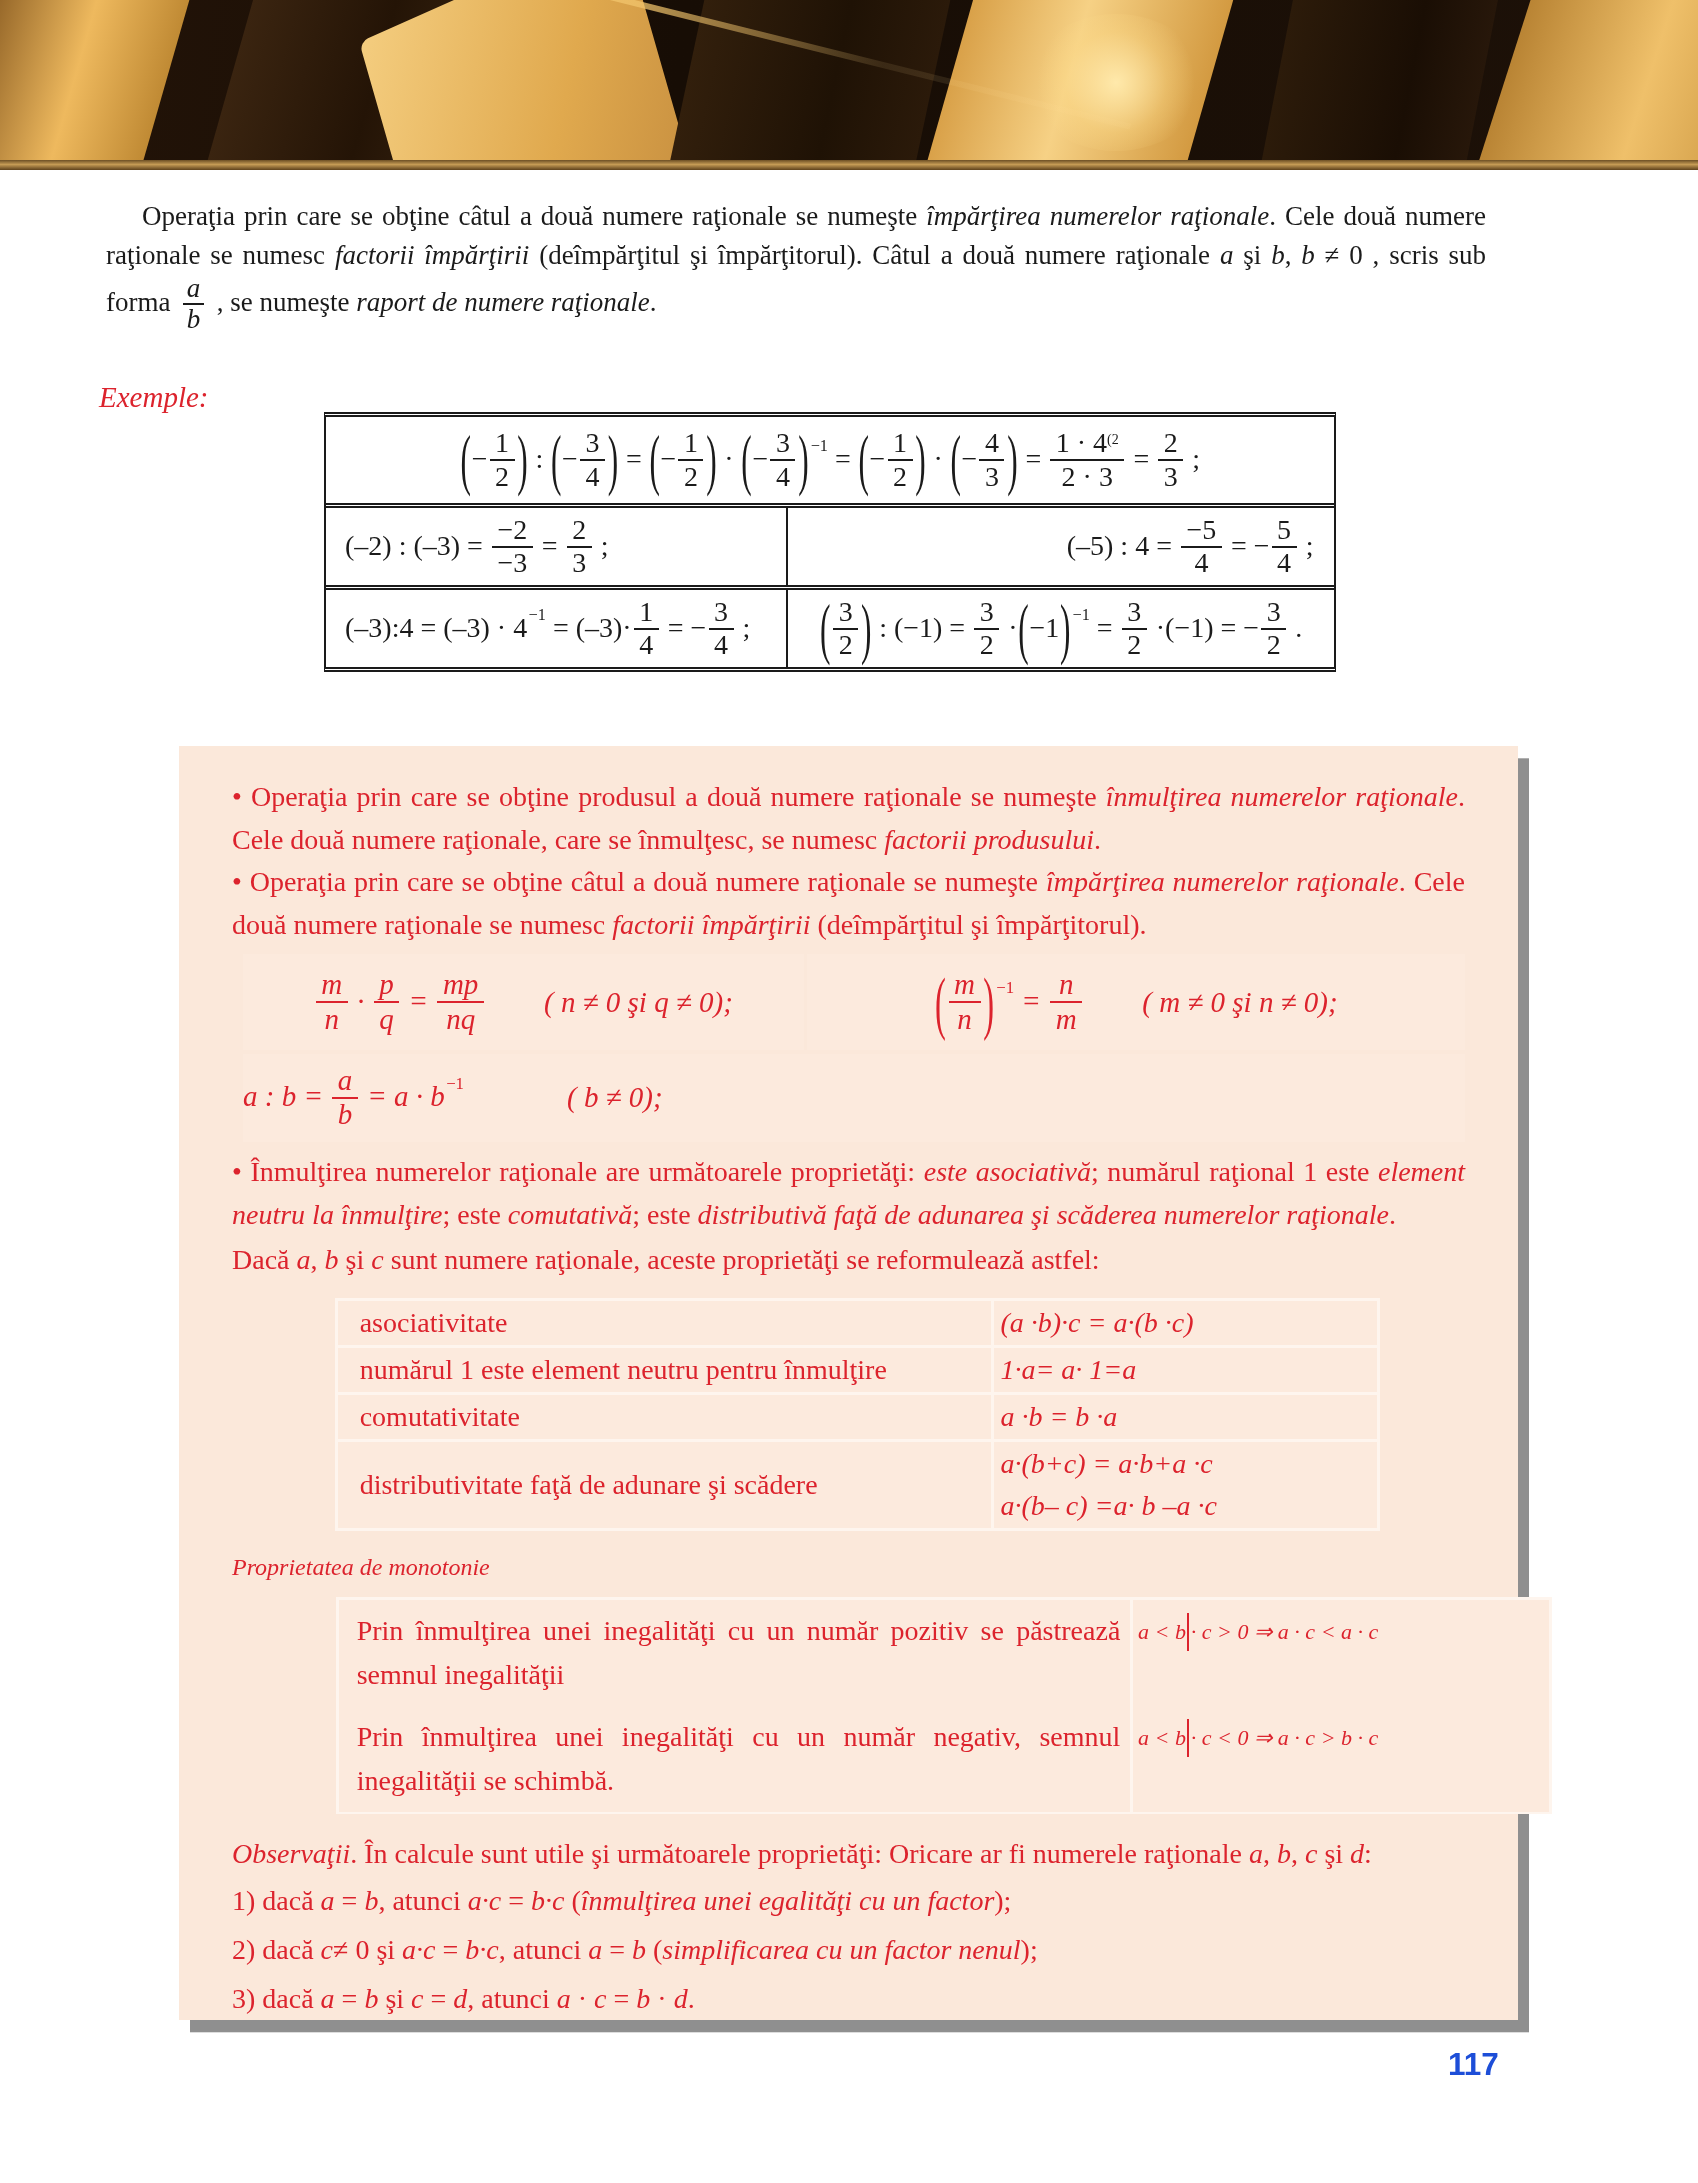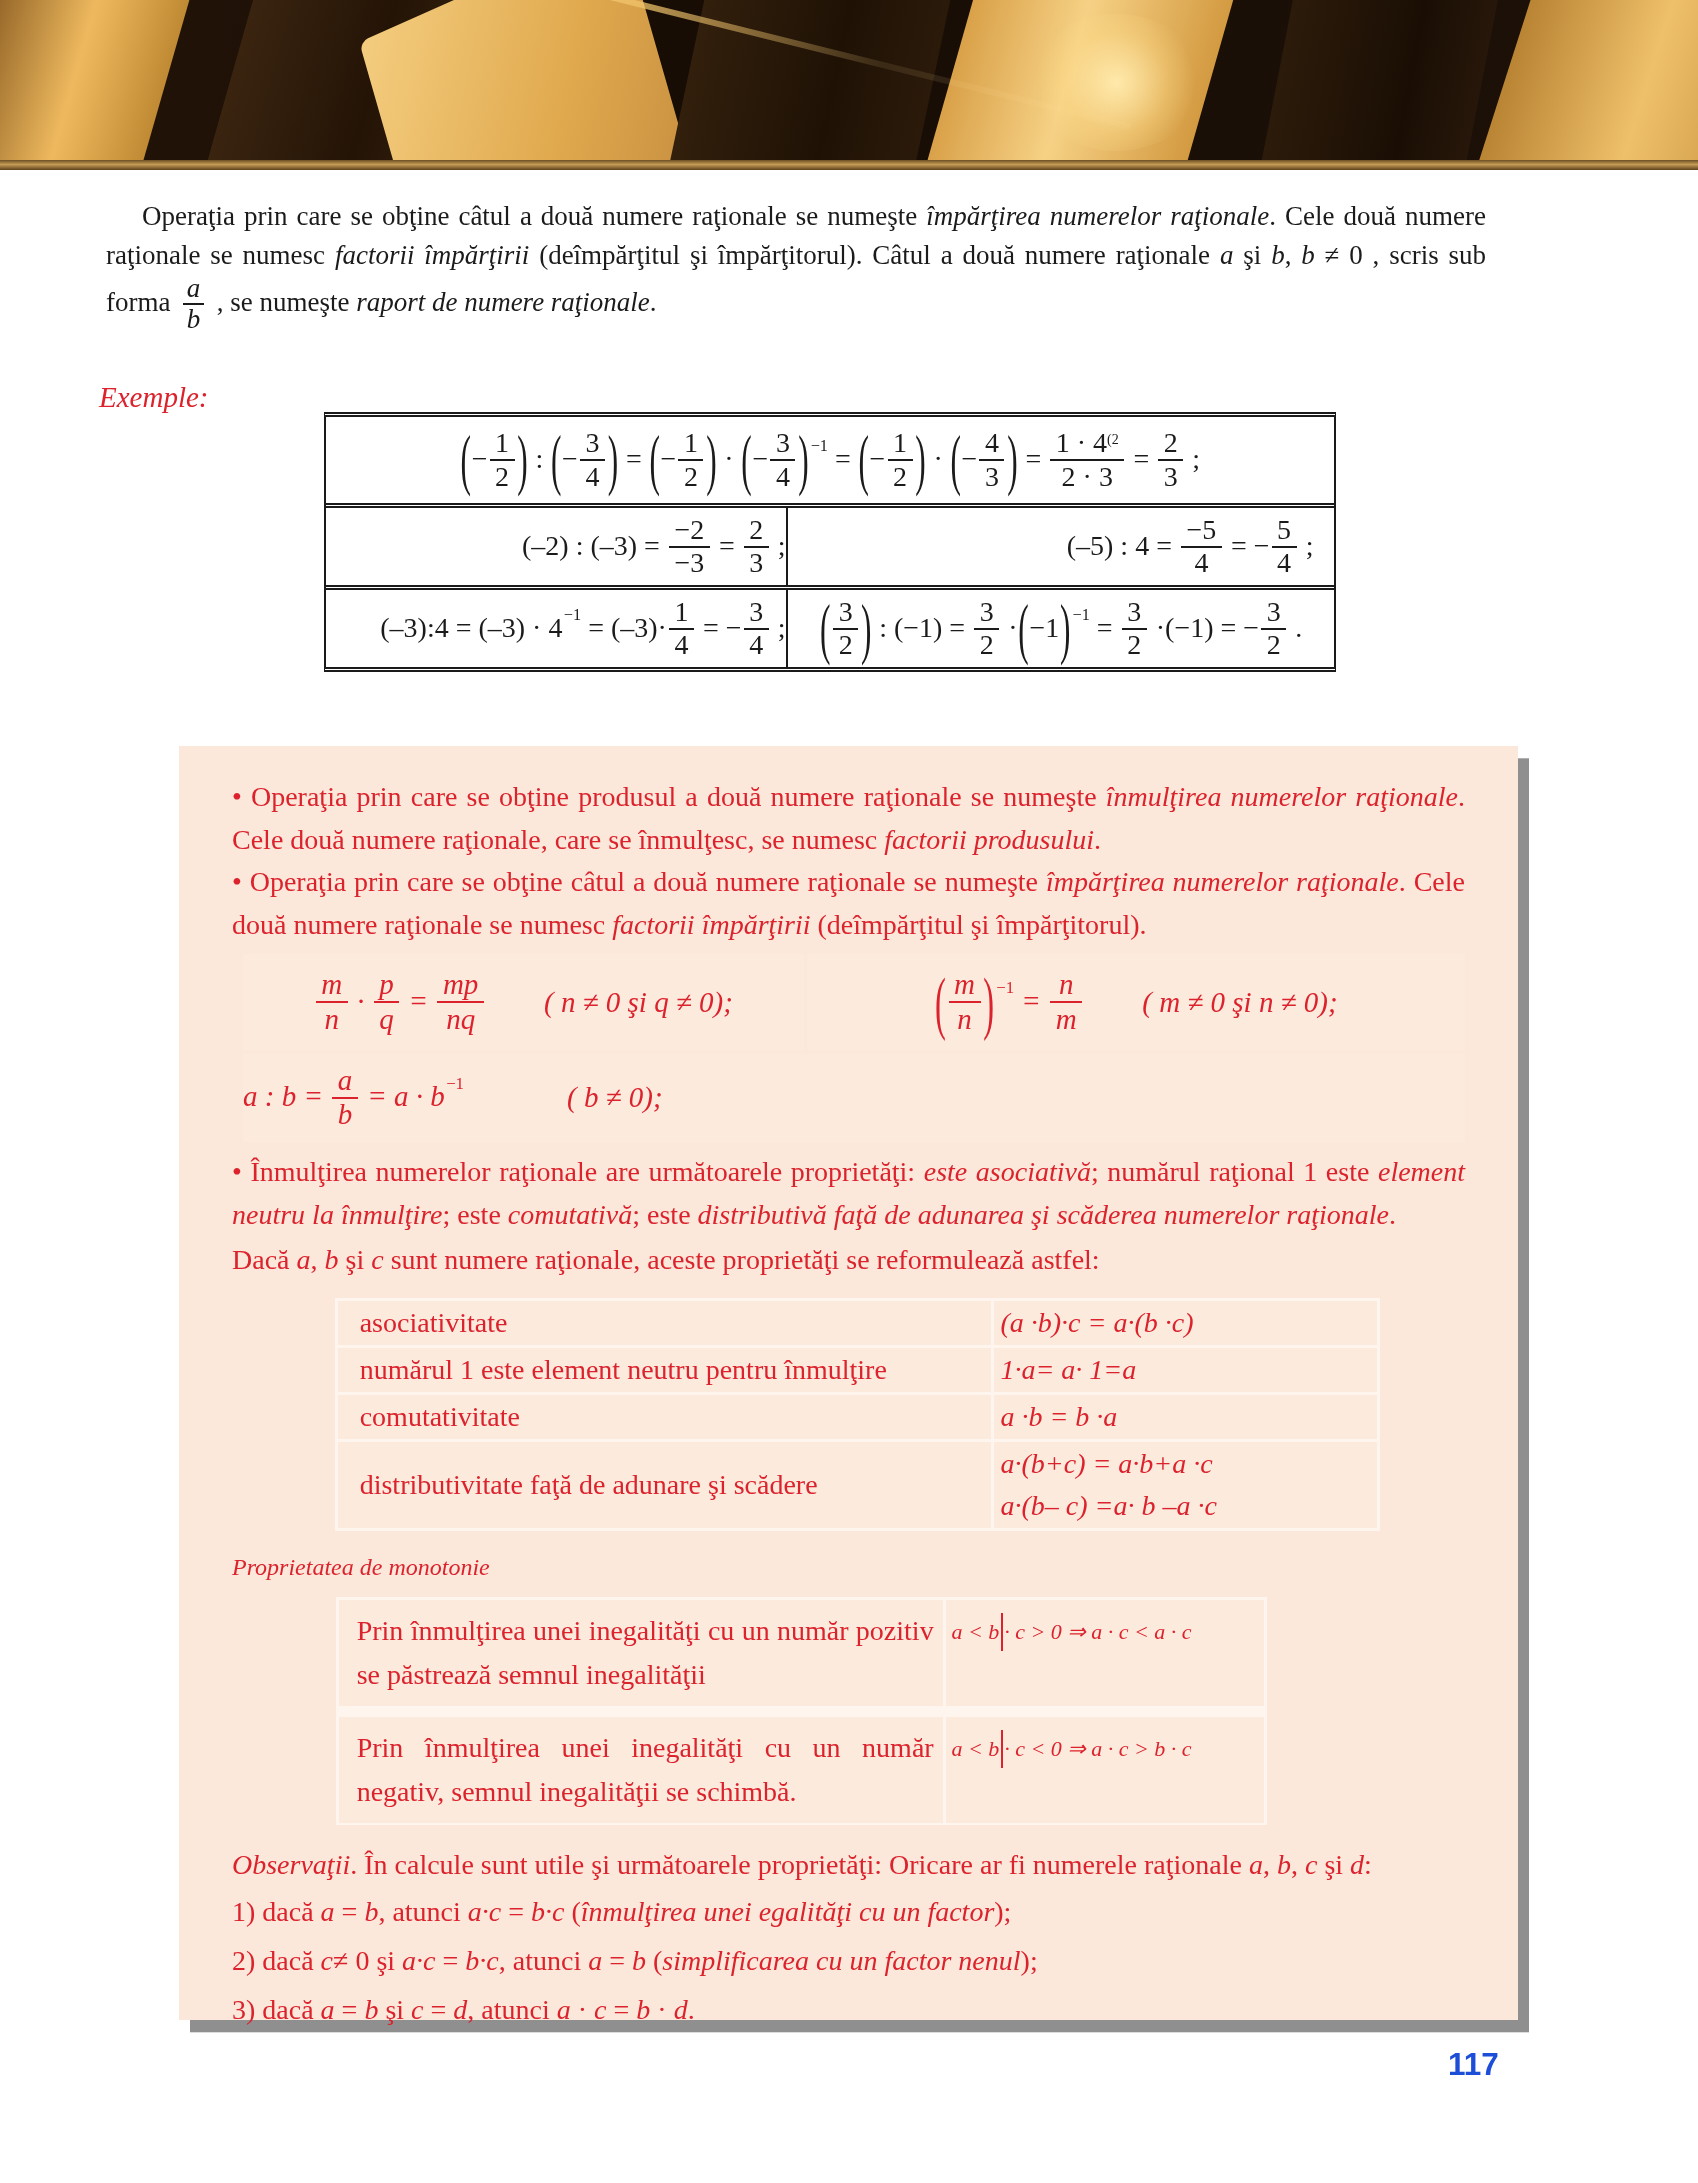--- a/index.html
+++ b/index.html
@@ -44,21 +44,21 @@
 
   
   .ex-table{position:absolute;left:324px;top:412px;width:1012px;
             border-left:2.1px solid #1a1a1a;border-right:2.1px solid #1a1a1a;
             border-top:5.5px double #1a1a1a;border-bottom:5.5px double #1a1a1a;
             font-size:28px;background:#fff;}
   .ex-row{display:flex;border-bottom:5.5px double #1a1a1a;}
   .ex-row:last-child{border-bottom:none;}
   .ex-cell{display:flex;align-items:center;padding:5.5px 0;min-height:77px;}
   .cell-span{width:100%;justify-content:center;min-height:86px;}
-  .cell-l{width:45.6%;justify-content:flex-end;padding-left:19px;}
+  .cell-l{width:45.6%;justify-content:flex-start;padding-left:19px;}
   .cell-r{width:54.4%;border-left:2.1px solid #1a1a1a;}
   .r2r{justify-content:flex-end;padding-right:20.5px;}
   .r3r{justify-content:center;}
 
   
   .mline{display:inline-block;white-space:nowrap;}
   .mx{white-space:pre;}
   .mfrac{display:inline-block;vertical-align:-0.62em;text-align:center;line-height:1.08;margin:0 2.1px;}
   .mnum,.mden{display:block;padding:0.7px 5.5px;}
   .mden{border-top:2.1px solid currentColor;}
@@ -86,21 +86,21 @@
 
   .ptable{margin:16.4px 0 0 103px;width:1045px;display:flex;flex-direction:column;gap:2.7px;
           background:#fef5ee;padding:2.7px;}
   .prow{display:flex;gap:2.7px;}
   .pl{width:63%;background:#fceadd;padding:6.2px 6.8px 6.2px 22px;font-size:28px;
       display:flex;align-items:center;}
   .pf{width:37%;background:#fceadd;padding:6.2px 0 6.2px 6.8px;font-size:28px;font-style:italic;
       display:flex;flex-direction:column;justify-content:center;gap:9.6px;}
 
   .monotitle{margin:23px 0 16.4px 0;font-size:24px;font-style:italic;}
-  .mtable{margin-left:104px;width:931px;display:flex;flex-direction:column;gap:11px;
+  .mtable{margin-left:104px;width:1216px;display:flex;flex-direction:column;gap:0;
           background:#fef5ee;padding:2.7px;}
   .mrow{display:flex;gap:2.7px;}
   .ml{width:65.5%;background:#fceadd;padding:9.6px 9.6px 9.6px 18px;font-size:28px;line-height:1.55;
       text-align:justify;}
   .mfcell{width:34.5%;background:#fceadd;display:flex;align-items:flex-start;
           justify-content:flex-start;padding:13.7px 0 0 5.5px;font-size:22px;font-style:italic;}
 
   .obsintro{margin-top:18px;text-align:left;line-height:1.6;}
   .obsitem{text-align:left;line-height:1.74;}
 

